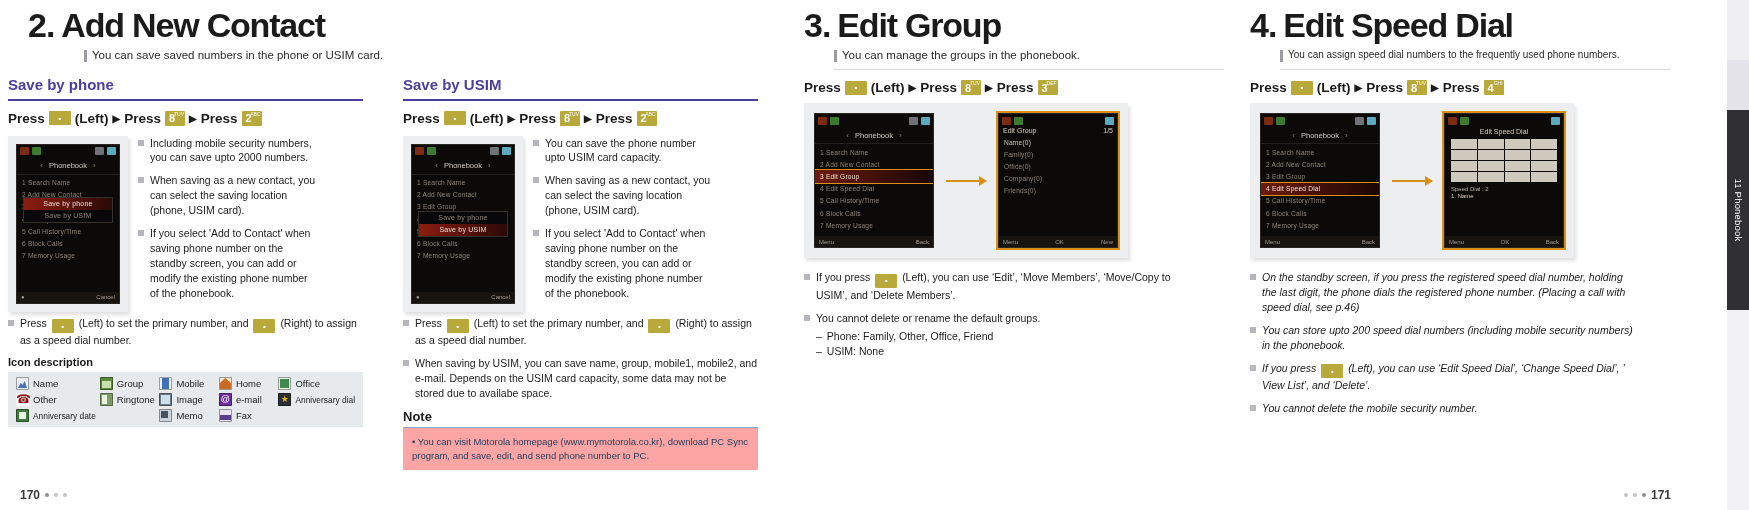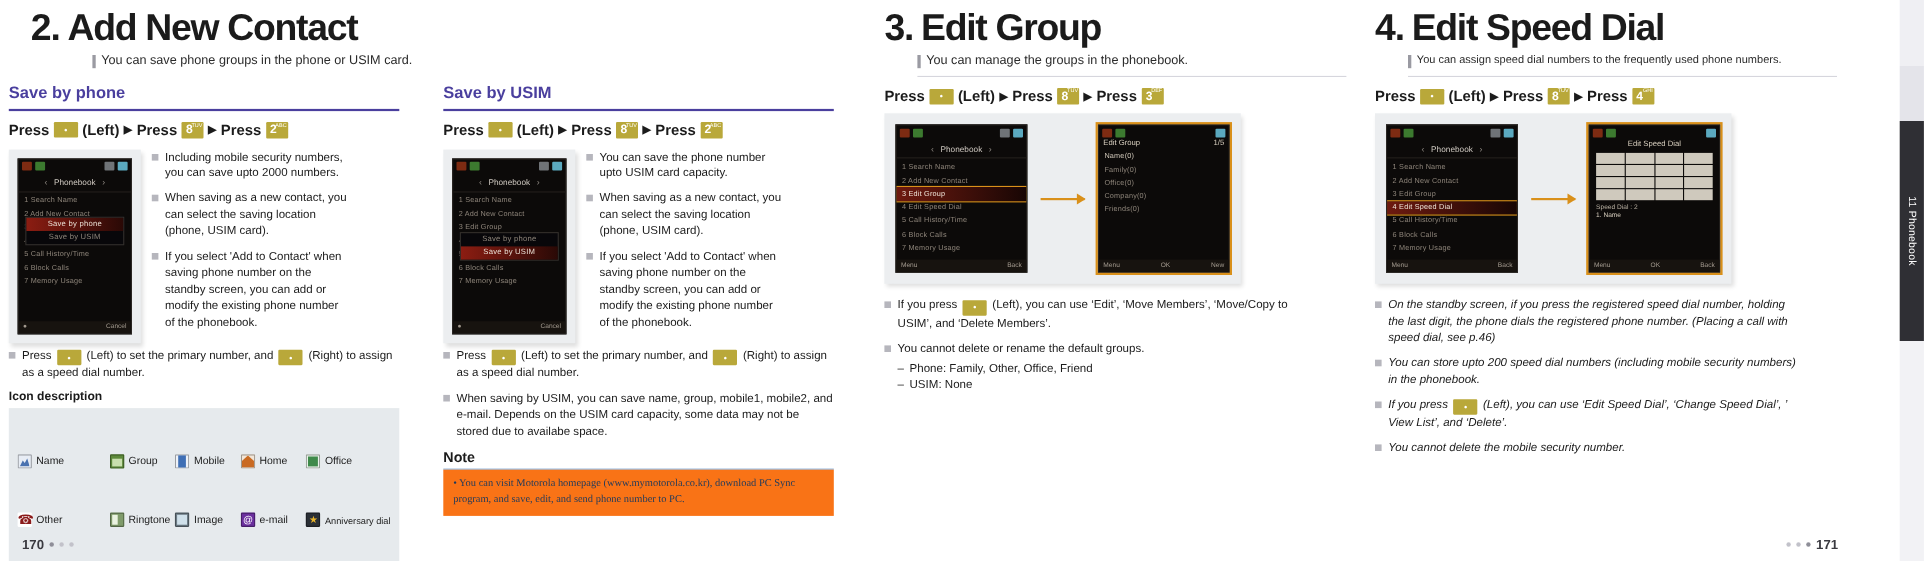--- a/index.html
+++ b/index.html
@@ -107,21 +107,21 @@
     position:absolute; left:6%; right:6%; background:#08070a; border:1px solid #34302c;
   }
   .ph-pop .ph-row { font-size:7px; text-align:center; }
   .arrow-h { position:relative; width:40px; height:2px; background:#d9901a; align-self:center; }
   .arrow-h::after { content:""; position:absolute; right:-1px; top:-4px;
     border-left:8px solid #d9901a; border-top:5px solid transparent; border-bottom:5px solid transparent; }
 
   
   .icon-desc-title { font-size:11px; font-weight:bold; margin:6px 0 4px; }
   .icon-table { background:#e6eaed; padding:5px 8px; display:grid; grid-template-columns:repeat(5,1fr); gap:3px 4px; }
-  .icon-cell { display:flex; align-items:center; gap:4px; font-size:9.5px; white-space:nowrap;margin-top:37px; }
+  .icon-cell { display:flex; align-items:center; gap:4px; font-size:9.5px; white-space:nowrap; }
   .gi { width:13px; height:13px; flex:none; border-radius:1px; display:inline-block; position:relative;
         box-shadow:inset 0 0 0 1px rgba(0,0,0,.35); }
   .gi-name { background:#e8edf5; }
   .gi-name::after{content:"";position:absolute;inset:2px;background:#4a72b0;clip-path:polygon(0 100%,30% 40%,50% 65%,75% 20%,100% 100%);}
   .gi-group { background:#5d8a3a; }
   .gi-group::after{content:"";position:absolute;left:2px;right:2px;top:4px;bottom:2px;background:#c9dfae;}
   .gi-mobile{ background:#eef2f8; }
   .gi-mobile::after{content:"";position:absolute;left:3px;right:3px;top:1px;bottom:1px;background:#3f6fb5;}
   .gi-home { background:#f2e6d8; }
   .gi-home::after{content:"";position:absolute;inset:1px;background:#c96a22;clip-path:polygon(50% 0,100% 45%,100% 100%,0 100%,0 45%);}
@@ -140,21 +140,21 @@
   .gi-annivd{ background:#3f7a3f; }
   .gi-annivd::after{content:"";position:absolute;inset:3px;background:#e9f4e5;}
   .gi-memo  { background:#c9d3db; }
   .gi-memo::after{content:"";position:absolute;left:2px;right:4px;top:2px;bottom:4px;background:#46525c;}
   .gi-fax   { background:#e8e3f0; }
   .gi-fax::after{content:"";position:absolute;left:1px;right:1px;bottom:2px;top:6px;background:#5a3f8a;}
 
   
   .note-title { font-size:13px; font-weight:bold; }
   .note-rule { height:1.5px; background:#7fa8d4; margin-top:3px; }
-  .note-body { background:#f97316; padding:7px 9px; font-size:9.5px; color:#1f3a5c; line-height:1.45;font-family:Liberation Serif, serif; }
+  .note-body { background:#fca5a5; padding:7px 9px; font-size:9.5px; color:#1f3a5c; line-height:1.45; }
 
   
   .folio { position:absolute; bottom:8px; font-size:12px; font-weight:bold; color:#3a3a40; display:flex; align-items:center; gap:5px; }
   .folio-left { left:20px; }
   .folio-right { right:34px; }
   .dot { width:4px; height:4px; border-radius:50%; background:#c2c2ca; display:inline-block; }
   .dot.on { background:#8e8e98; }
 
   .col2 { display:flex; gap:40px; }
   .col { width:355px; }
@@ -168,21 +168,21 @@
   <div class="page page-left">
 
     <div style="padding-left:28px;">
       <div class="sec-head">
         <span class="sec-num">2.</span>
         <span class="sec-title">Add New Contact</span>
       </div>
       <div style="padding-left:56px;">
         <div class="sec-sub">
           <span class="bar"></span>
-          <span>You can save phone groups in the phone or USIM card.</span>
+          <span>You can save saved numbers in the phone or USIM card.</span>
         </div>
       </div>
     </div>
 
     <div class="col2" style="margin-top:14px; padding-left:8px;">
 
       <div class="col">
         <div class="subsec-title">Save by phone</div>
         <div class="subsec-rule"></div>
 

